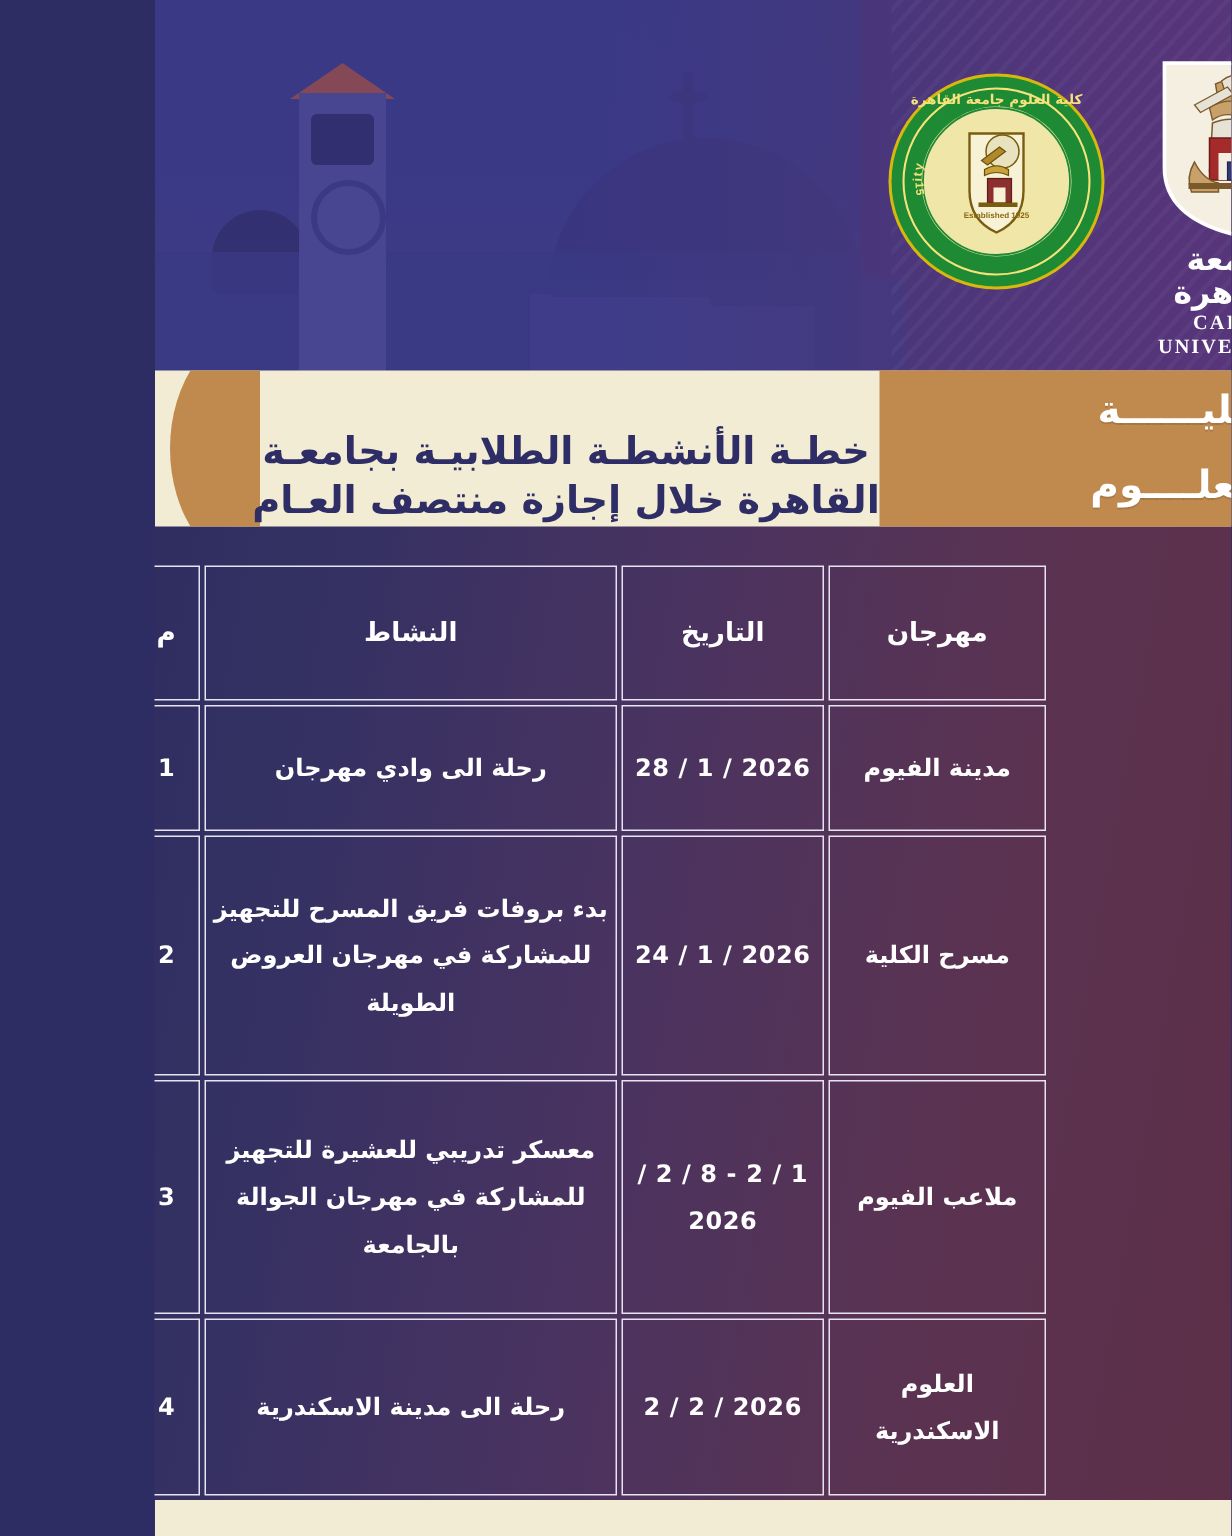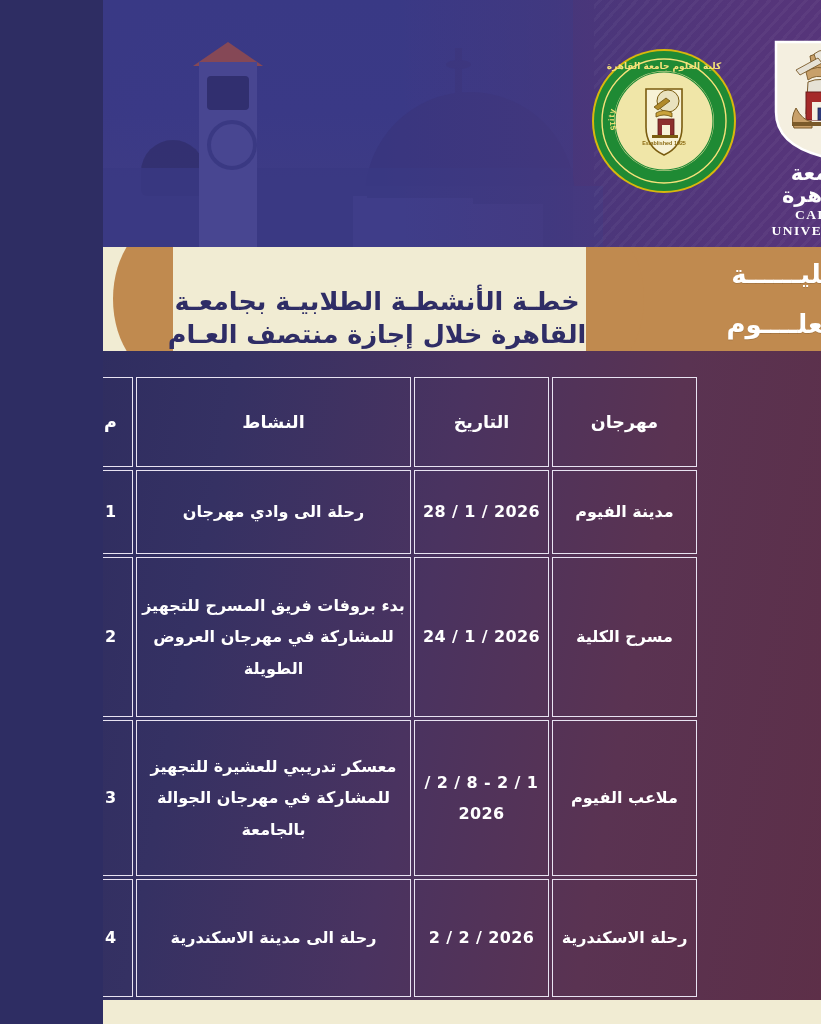--- a/index.html
+++ b/index.html
@@ -407,21 +407,21 @@
           <td class="act">بدء بروفات فريق المسرح للتجهيز للمشاركة في مهرجان العروض الطويلة</td>
           <td class="num">2</td>
         </tr>
         <tr class="r3">
           <td class="place">ملاعب الفيوم</td>
           <td class="date">1 / 2 - 8 / 2 / 2026</td>
           <td class="act">معسكر تدريبي للعشيرة للتجهيز للمشاركة في مهرجان الجوالة بالجامعة</td>
           <td class="num">3</td>
         </tr>
         <tr class="r4">
-          <td class="place">رحلة الاسكندرية</td>
+          <td class="place">العلوم الاسكندرية</td>
           <td class="date">2026 / 2 / 2</td>
           <td class="act">رحلة الى مدينة الاسكندرية</td>
           <td class="num">4</td>
         </tr>
       </tbody>
     </table>
   </div>
 
   <div class="footer-strip"></div>
 </div>

